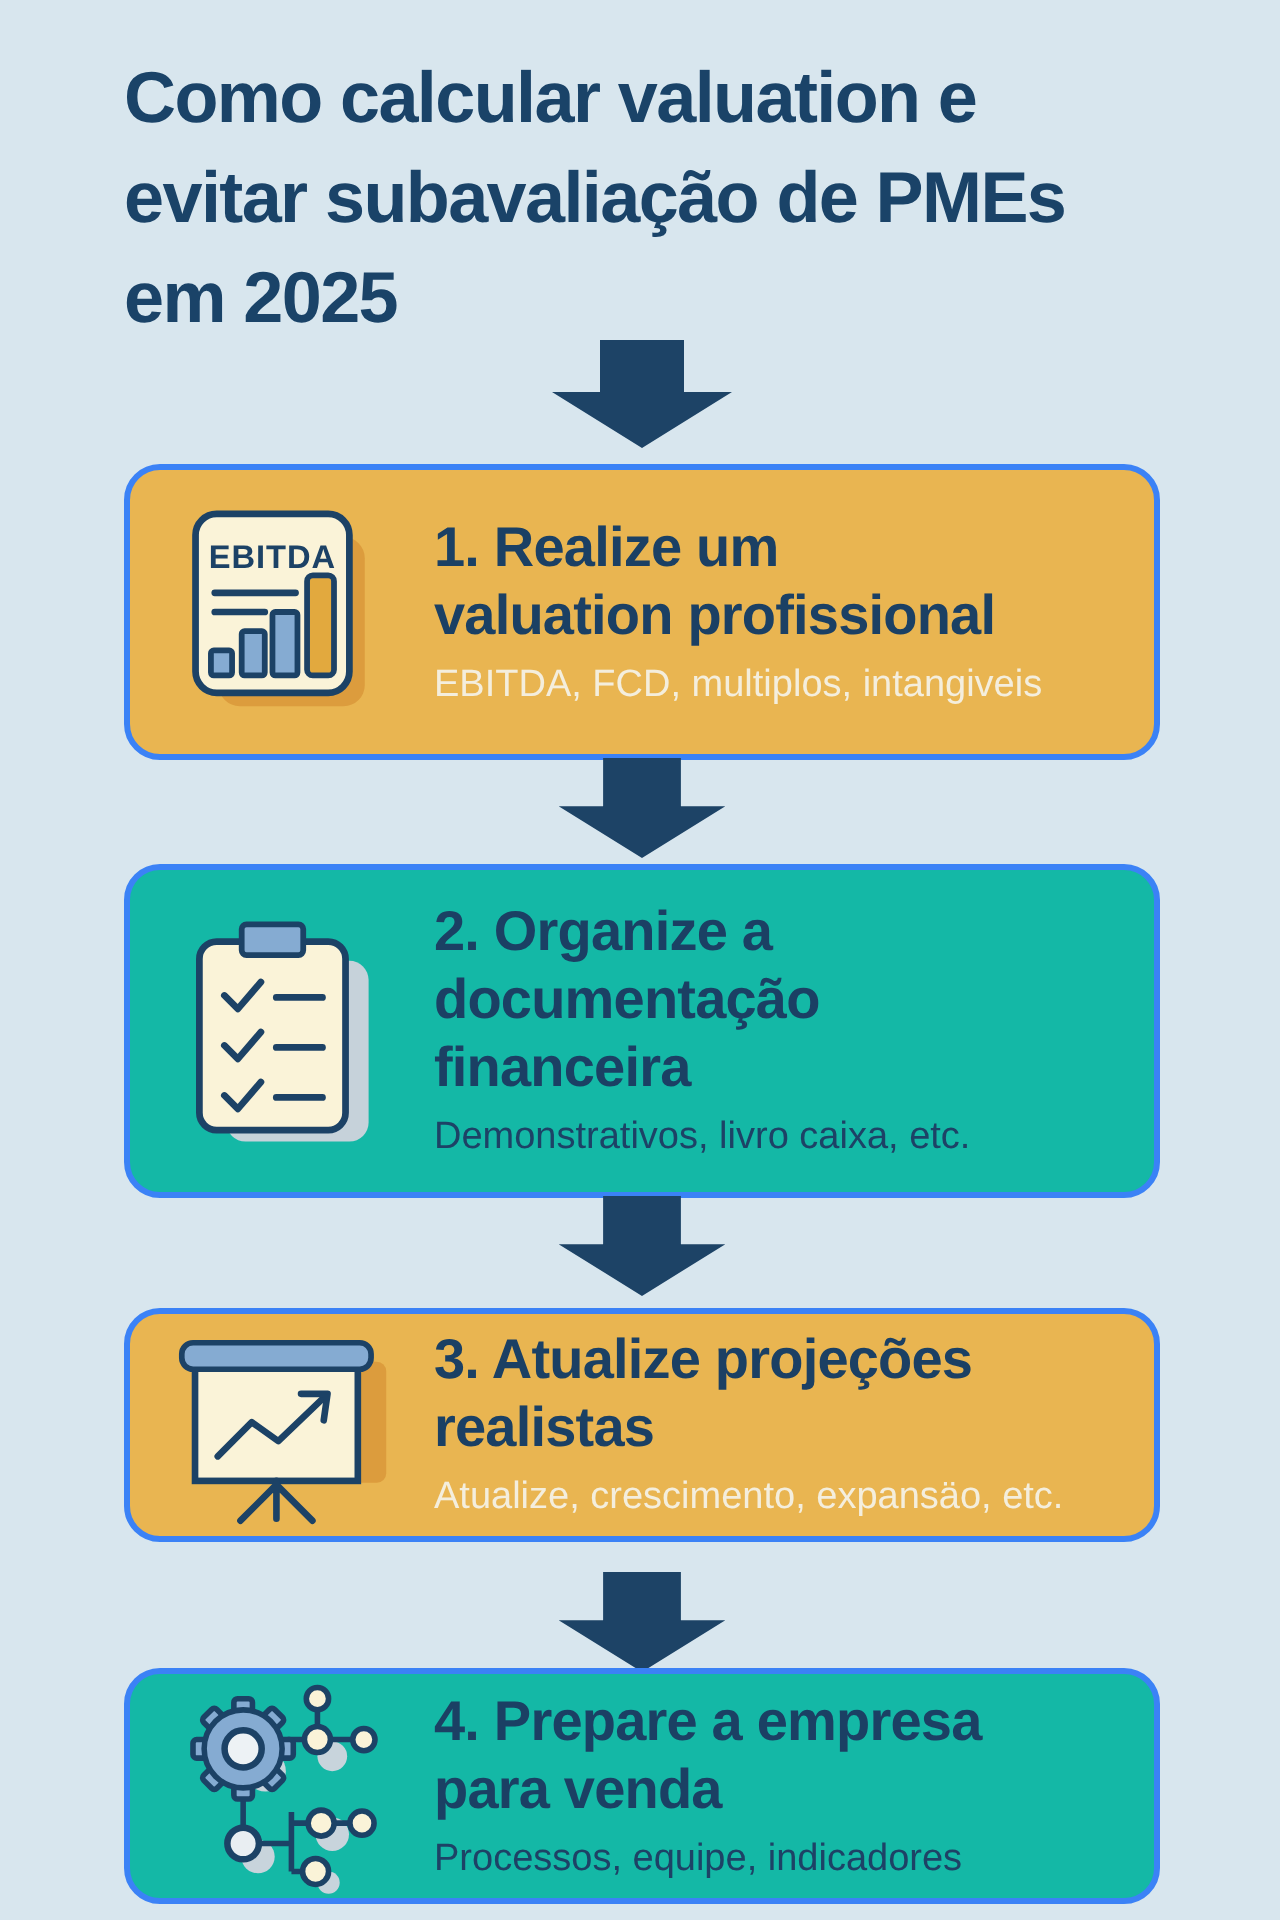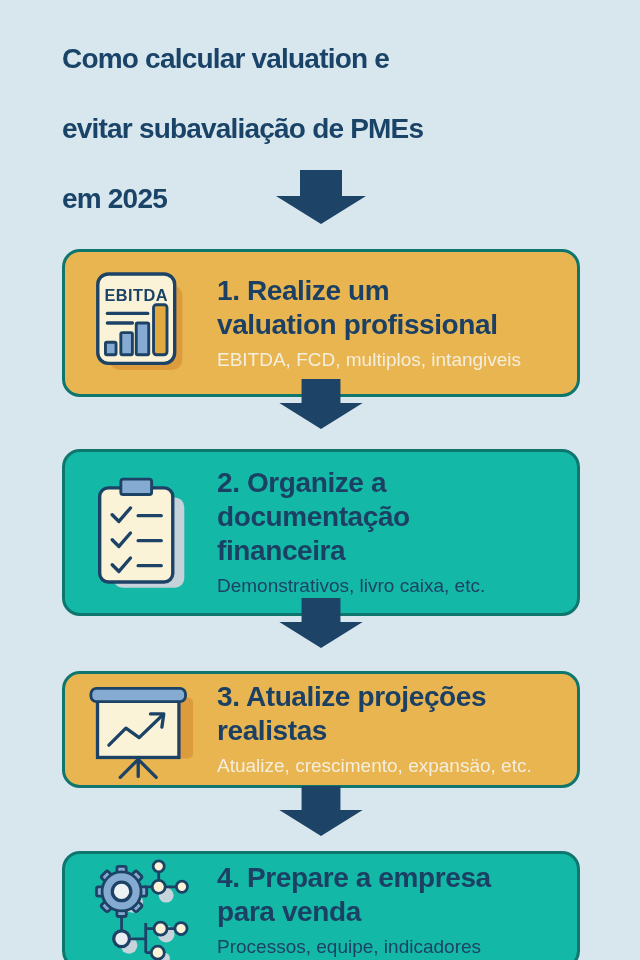--- a/index.html
+++ b/index.html
@@ -3,30 +3,29 @@
 <meta charset="utf-8">
 <style>
   html,body{margin:0;padding:0;background:#d8e6ee;}
   .canvas{
     position:relative;width:640px;height:960px;margin:0 auto;
     background:#d8e6ee;overflow:hidden;
     font-family:"Liberation Sans",sans-serif;
   }
   .page-title{
     position:absolute;left:62px;top:24px;width:570px;margin:0;
-    font-size:28px;line-height:70px;font-weight:700;letter-spacing:-0.8px;
+    font-size:36px;line-height:50px;font-weight:700;letter-spacing:-0.8px;
     color:#1a4368;white-space:pre-line;
   }
   .arrow{position:absolute;left:276px;}
   .card{
     position:absolute;left:62px;width:518px;box-sizing:border-box;
-    border:3px solid #0f766e;border-radius:18px;
+    border:3px solid #3b82f6;border-radius:18px;
     display:flex;align-items:center;gap:16px;
     padding:10px 10px 10px 18px;
-    margin-top:17px;
   }
   .card.yellow{background:#e9b551;}
   .card.light{background:#14b8a6;}
   .icon-wrap{flex:0 0 118px;display:flex;align-items:center;justify-content:center;}
   .card-text{flex:1 1 auto;min-width:0;}
   .step-title{
     margin:0;font-size:28px;line-height:34px;font-weight:700;
     letter-spacing:-0.4px;color:#1b4064;white-space:pre-line;
   }
   .step-sub{

